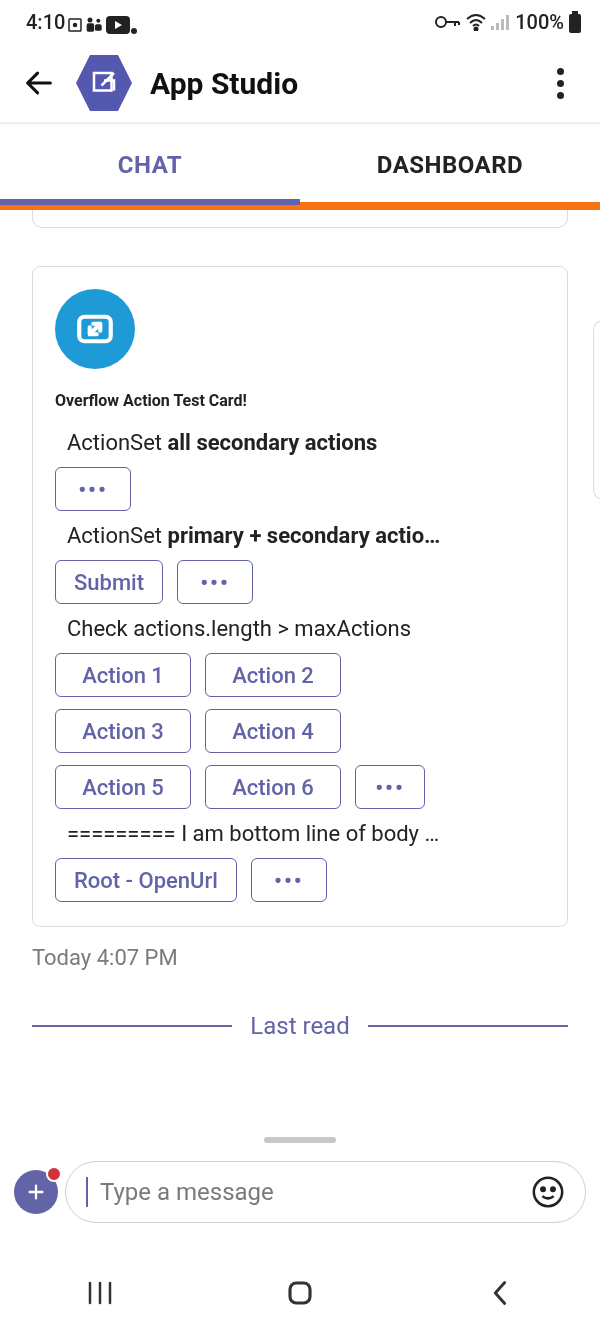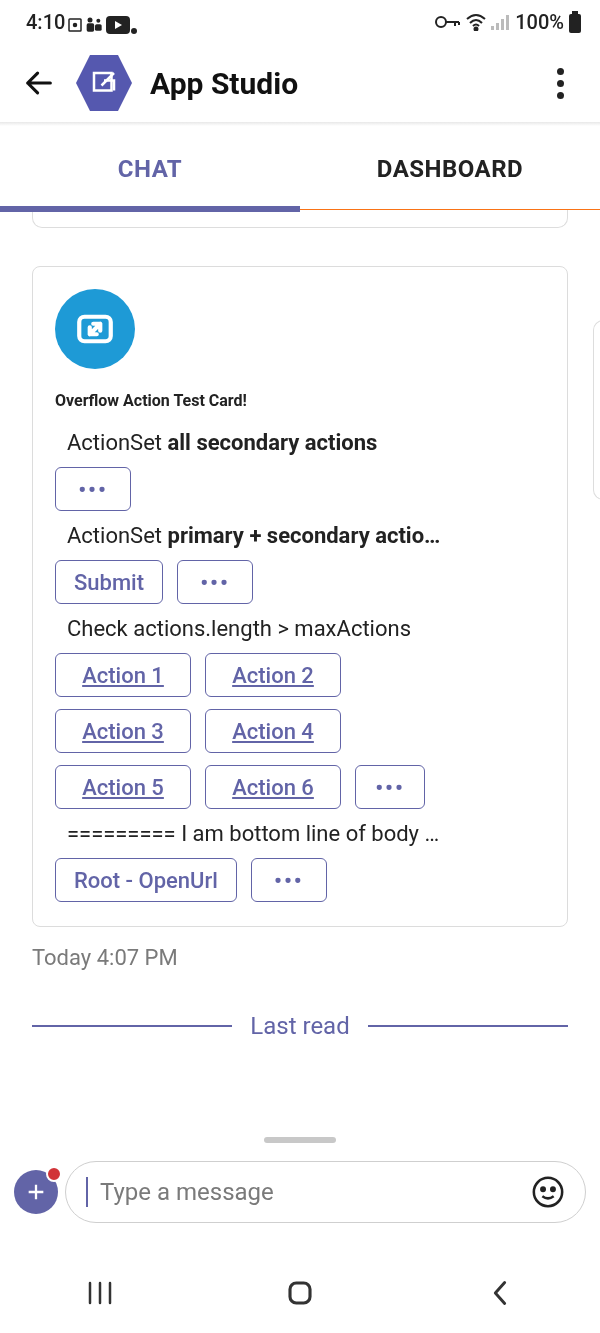--- a/index.html
+++ b/index.html
@@ -11,38 +11,38 @@
   .status-ico { display:inline-flex; align-items:center; }
   .dot { width:6px; height:6px; border-radius:50%; background:#222; }
 
   .app-bar { height: 78px; display: flex; align-items: center; padding: 0 20px; gap: 18px; }
   .back-arrow { width: 38px; height: 38px; display:flex; align-items:center; justify-content:center; }
   .hex-logo { width: 56px; height: 56px; background:#5558AF; clip-path: polygon(25% 0%, 75% 0%, 100% 50%, 75% 100%, 25% 100%, 0% 50%); display:flex; align-items:center; justify-content:center; color:#fff; }
   .app-title { font-size: 30px; font-weight: 700; color: #111; flex:1; }
   .menu-dots { width:40px; display:flex; flex-direction:column; align-items:center; gap:5px; }
   .menu-dots span { width:7px; height:7px; border-radius:50%; background:#222; }
 
-  .tabs { height: 82px; display:flex; border-bottom: 1px solid #f97316; position:relative; margin-top:2px; }
+  .tabs { height: 82px; display:flex; border-bottom: 8px solid #f97316; position:relative; margin-top:2px; }
   .tab { flex:1; display:flex; align-items:center; justify-content:center; font-size:24px; font-weight:700; letter-spacing:0.5px; color:#222; }
   .tab.active { color:#6264A7; }
   .tab-indicator { position:absolute; bottom:-3px; left:0; width:50%; height:6px; background:#6264A7; }
 
   .scroll { height: calc(1333px - 44px - 78px - 82px - 120px - 80px); overflow:auto; padding: 0 8px; }
   .card-stub { margin: 0 24px; height: 18px; border:1px solid #ddd; border-top:none; border-radius: 0 0 10px 10px; }
 
   .card { margin: 38px 24px 0 24px; border:1px solid #dcdcdc; border-radius: 8px; padding: 22px 22px 24px 22px; }
   .card-icon { width:80px; height:80px; border-radius:50%; background:#1E9AD6; display:flex; align-items:center; justify-content:center; margin-bottom: 22px; }
   .card-title { font-size:16px; font-weight:700; margin-bottom: 20px; }
   .set-label { font-size:22px; color:#222; margin: 10px 0 12px 12px; white-space:nowrap; overflow:hidden; text-overflow:ellipsis; }
   .set-label b { font-weight:700; }
 
   .btn-row { display:flex; flex-wrap:wrap; gap: 14px; margin-bottom: 12px; }
   .btn { border:1.5px solid #6264A7; border-radius:6px; color:#6264A7; font-size:22px; font-weight:500; padding: 8px 18px; height:44px; display:inline-flex; align-items:center; justify-content:center; background:#fff; min-width:76px; }
   .btn.ell { letter-spacing:2px; font-weight:700; }
-  .btn.w140 { min-width:136px; justify-content:center;text-decoration:underline; }
+  .btn.w140 { min-width:136px; justify-content:center; }
 
   .timestamp { font-size:22px; color:#7a7a7a; margin: 18px 0 0 24px; }
 
   .last-read { display:flex; align-items:center; gap:18px; margin: 42px 24px 0 24px; }
   .last-read .line { flex:1; height:2px; background:#6264A7; }
   .last-read .lbl { color:#6264A7; font-size:24px; }
 
   .composer-wrap { position:absolute; left:0; right:0; bottom:80px; height:120px; padding: 0 14px; }
   .drag-handle { width:72px; height:6px; background:#c8c8c8; border-radius:4px; margin: 4px auto 18px auto; }
   .composer { display:flex; align-items:center; gap:7px; }

